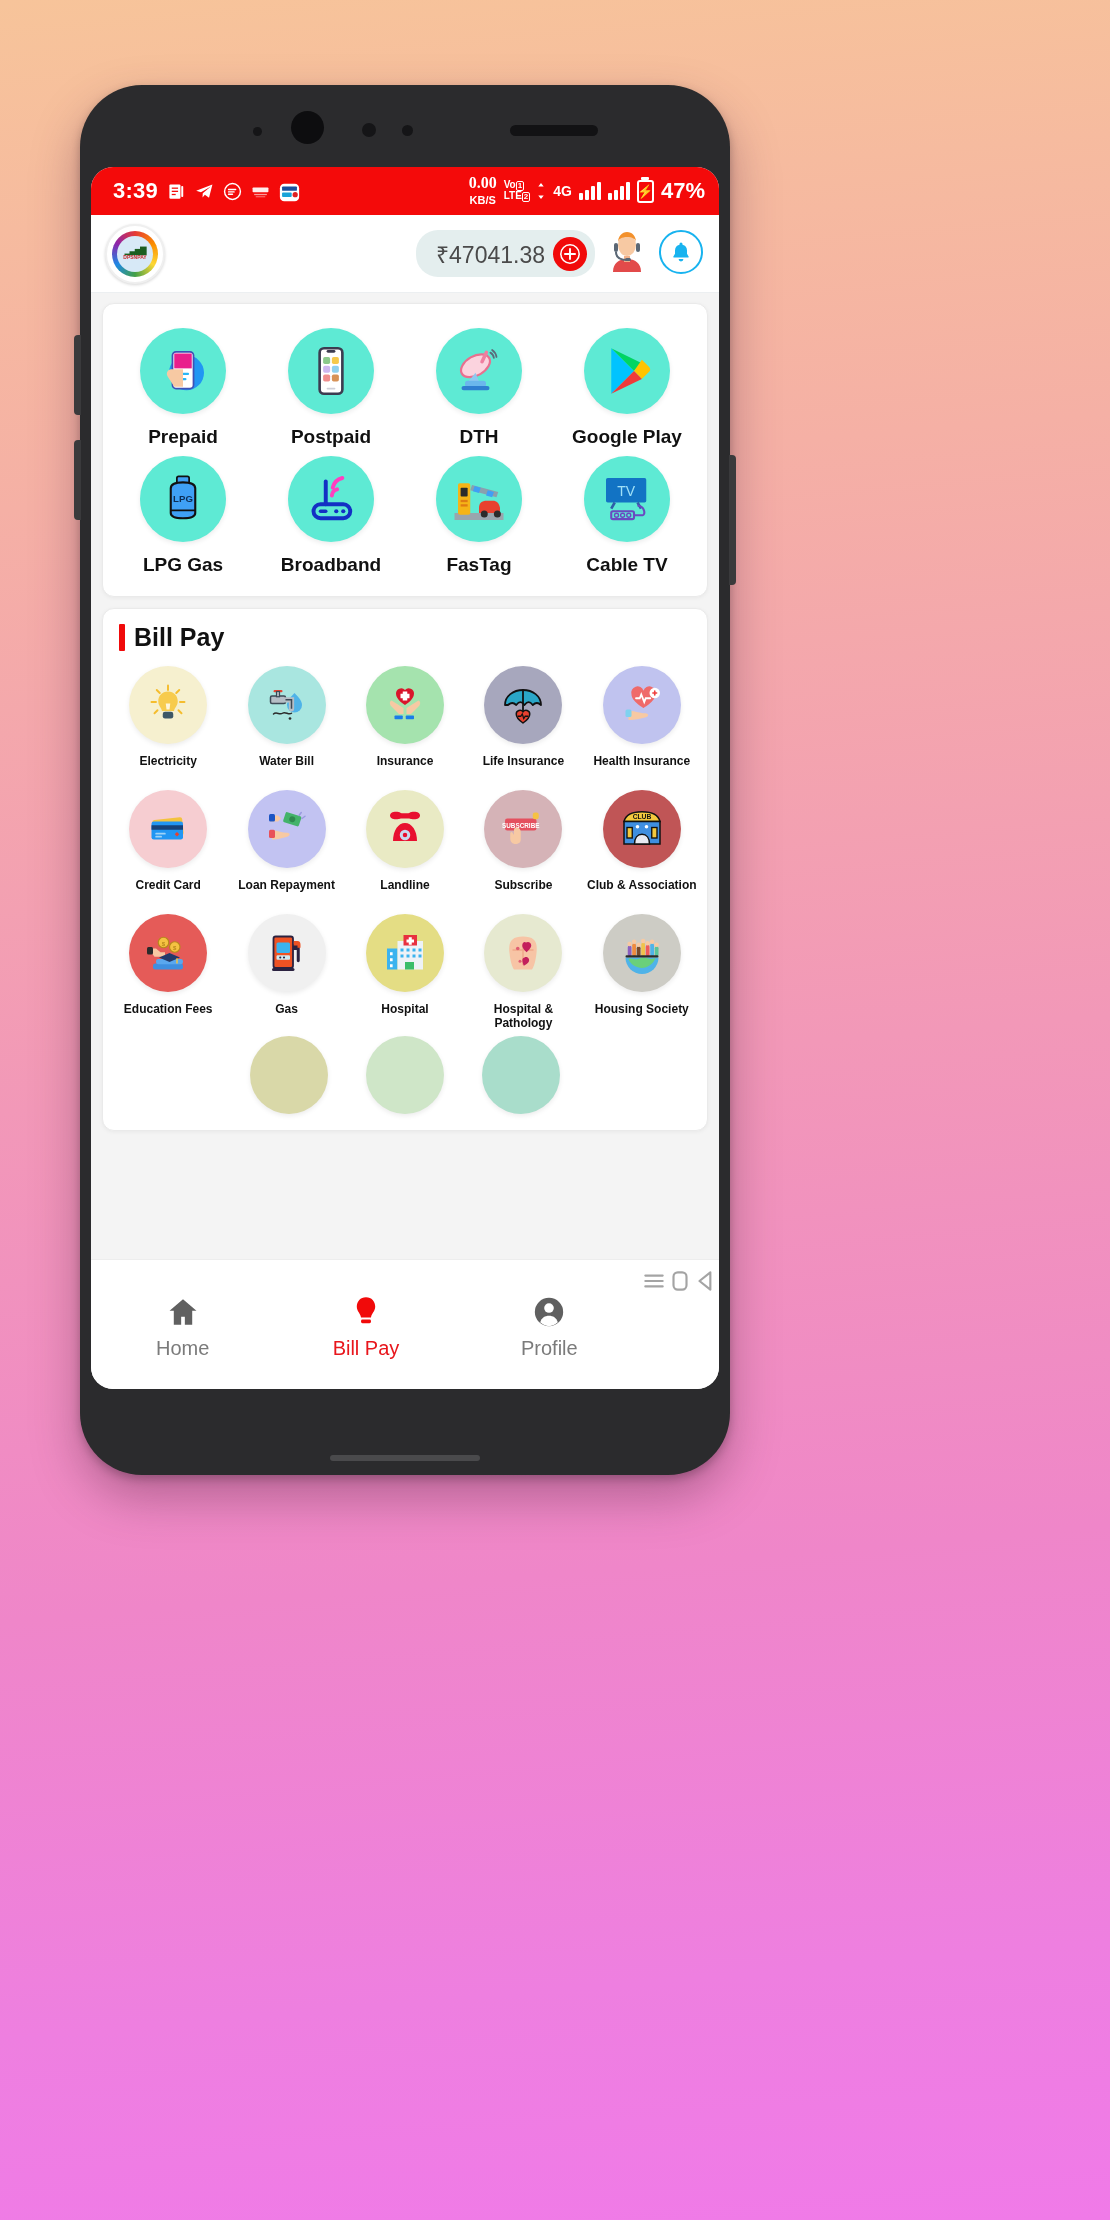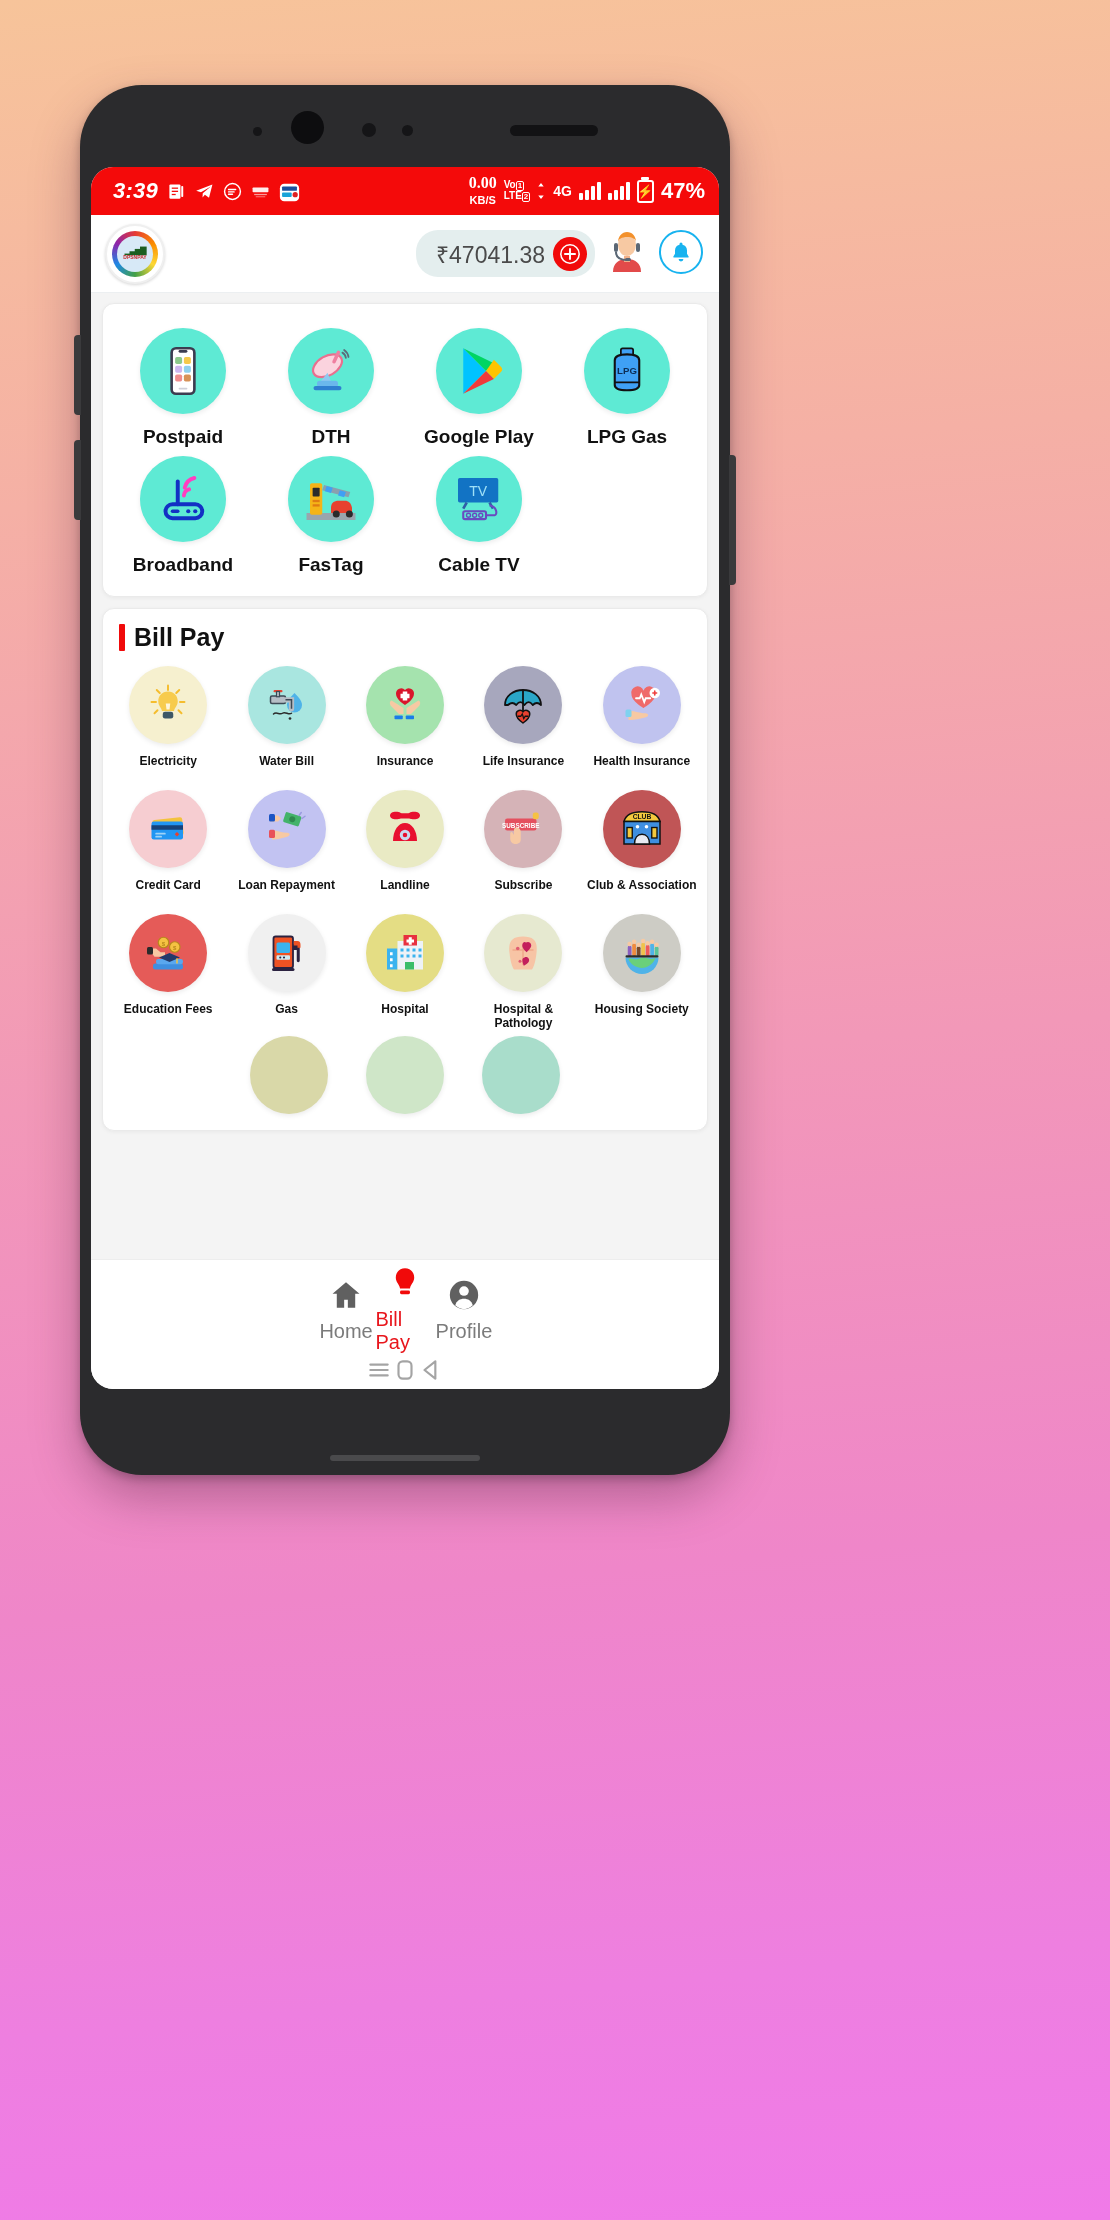--- a/index.html
+++ b/index.html
@@ -45,21 +45,21 @@
     display:flex; flex-direction:column;
   }
 
   
   .statusbar{
     height:48px; background:#f40a0a; color:#fff;
     display:flex; align-items:center; justify-content:space-between;
     padding:0 14px 0 22px; flex:0 0 auto;
   }
   .sb-left{ display:flex; align-items:center; gap:9px; }
-  .sb-time{ font-size:22px; font-weight:700; letter-spacing:.2px;font-style:italic; }
+  .sb-time{ font-size:22px; font-weight:700; letter-spacing:.2px; }
   .sb-right{ display:flex; align-items:center; gap:7px; }
   .kbs{ text-align:center; line-height:1; }
   .kbs .v{ font-size:16px; font-weight:700;font-family:Liberation Serif, serif; }
   .kbs .u{ font-size:11px; font-weight:700; }
   .volte{ font-size:10px; font-weight:700; line-height:1.05; text-align:left; }
   .volte span.b{ display:inline-block; border:1.4px solid #fff; border-radius:2px; padding:0 1px; font-size:8px; }
   .g4{ font-size:14px; font-weight:700; }
   .bars{ display:flex; align-items:flex-end; gap:2px; height:18px; }
   .bars i{ display:block; width:4px; background:#fff; border-radius:1px; }
   .batt{
@@ -147,23 +147,22 @@
   .ico{ width:56px; height:56px; }
   .grid5 .ico{ width:48px; height:48px; }
 
   
   .peek{ display:grid; grid-template-columns:repeat(5,1fr); padding:0 6px; }
   .peek .circ{ width:78px; height:78px; border-radius:50%; margin:0 auto;
     box-shadow:0 2px 5px rgba(0,0,0,.08); }
 
   
   .botnav{
-    flex:0 0 auto; background:#fff; height:130px; display:flex; flex-direction:column;
+    flex:0 0 auto; background:#fff; height:130px; display:flex; flex-direction:row;
     border-top:1px solid #ededed;
-    align-items:center;
   }
   .tabs{ display:flex; flex:1 1 auto; }
   .tab{ flex:1; display:flex; flex-direction:column; align-items:center; justify-content:center; gap:4px; padding-top:6px;}
   .tab .tlbl{ font-size:20px; color:#7b7b7b; }
   .tab.active .tlbl{ color:#e8161c; }
   .sysnav{ height:46px; display:flex; align-items:center; justify-content:space-around; }
   .sysnav svg{ opacity:.62; }
 
   .homebar{ position:absolute; left:50%; transform:translateX(-50%); bottom:14px;
     width:150px; height:6px; background:#4a4a4c; border-radius:4px; }
@@ -305,20 +304,35 @@
             </svg>
         </span>
       </div>
     </div>
 
     <div class="body">
 
       <div class="card">
         <div class="grid4">
 
+          <div class="tile">
+            <span class="circ">
+              <svg class="ico" viewBox="0 0 64 64">
+                  <circle cx="36" cy="34" r="20" fill="#2196f3"></circle>
+                  <rect x="20" y="10" width="24" height="42" rx="4" fill="#fff" stroke="#3f51b5" stroke-width="2"></rect>
+                  <rect x="22" y="12" width="20" height="17" fill="#e91e8c"></rect>
+                  <rect x="25" y="34" width="14" height="2.6" rx="1.3" fill="#29b6f6"></rect>
+                  <rect x="25" y="40" width="11" height="2.6" rx="1.3" fill="#29b6f6"></rect>
+                  <circle cx="22.5" cy="35.3" r="2" fill="#3f51b5"></circle>
+                  <circle cx="22.5" cy="41.3" r="2" fill="#3f51b5"></circle>
+                  <path d="M18 30c-4 1-6 5-3 9l7 11h10V30z" fill="#f7c9a3"></path>
+                </svg>
+            </span>
+            <span class="lbl">Prepaid</span>
+          </div>
 
           <div class="tile">
             <span class="circ">
               <svg class="ico" viewBox="0 0 64 64">
                   <rect x="19" y="6" width="26" height="52" rx="5" fill="#fff" stroke="#3c3c50" stroke-width="3"></rect>
                   <rect x="27" y="8" width="10" height="3" rx="1.5" fill="#3c3c50"></rect>
                   <rect x="23" y="16" width="8" height="8" rx="2" fill="#8bc98b"></rect>
                   <rect x="33" y="16" width="8" height="8" rx="2" fill="#f6c94a"></rect>
                   <rect x="23" y="26" width="8" height="8" rx="2" fill="#cdb6ef"></rect>
                   <rect x="33" y="26" width="8" height="8" rx="2" fill="#8fd0ee"></rect>

